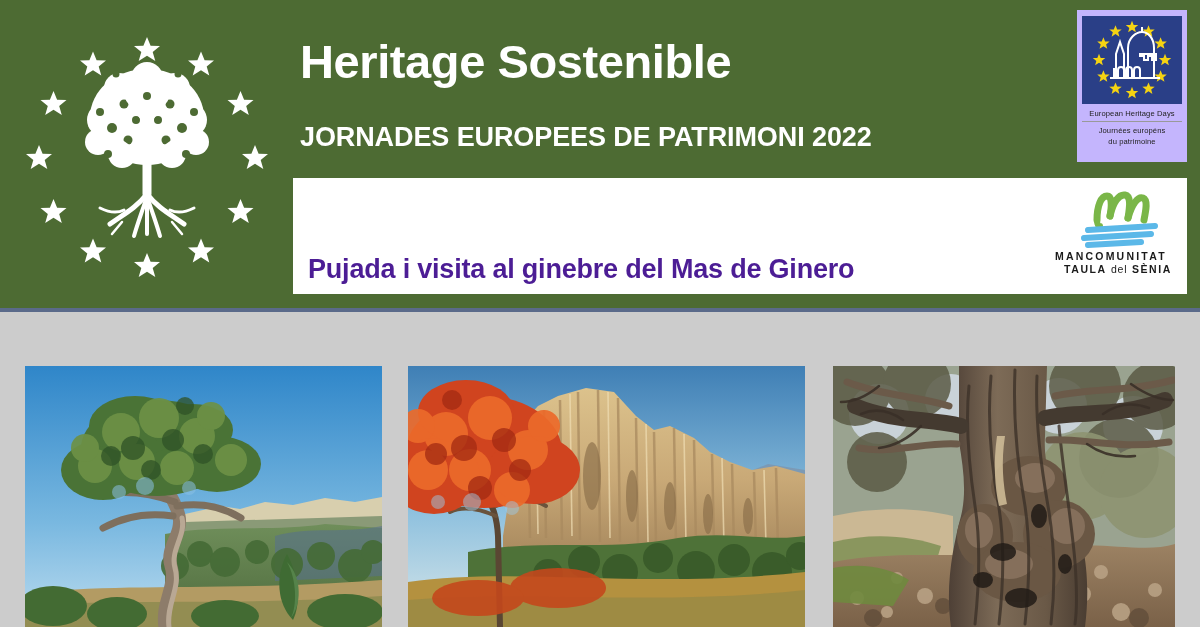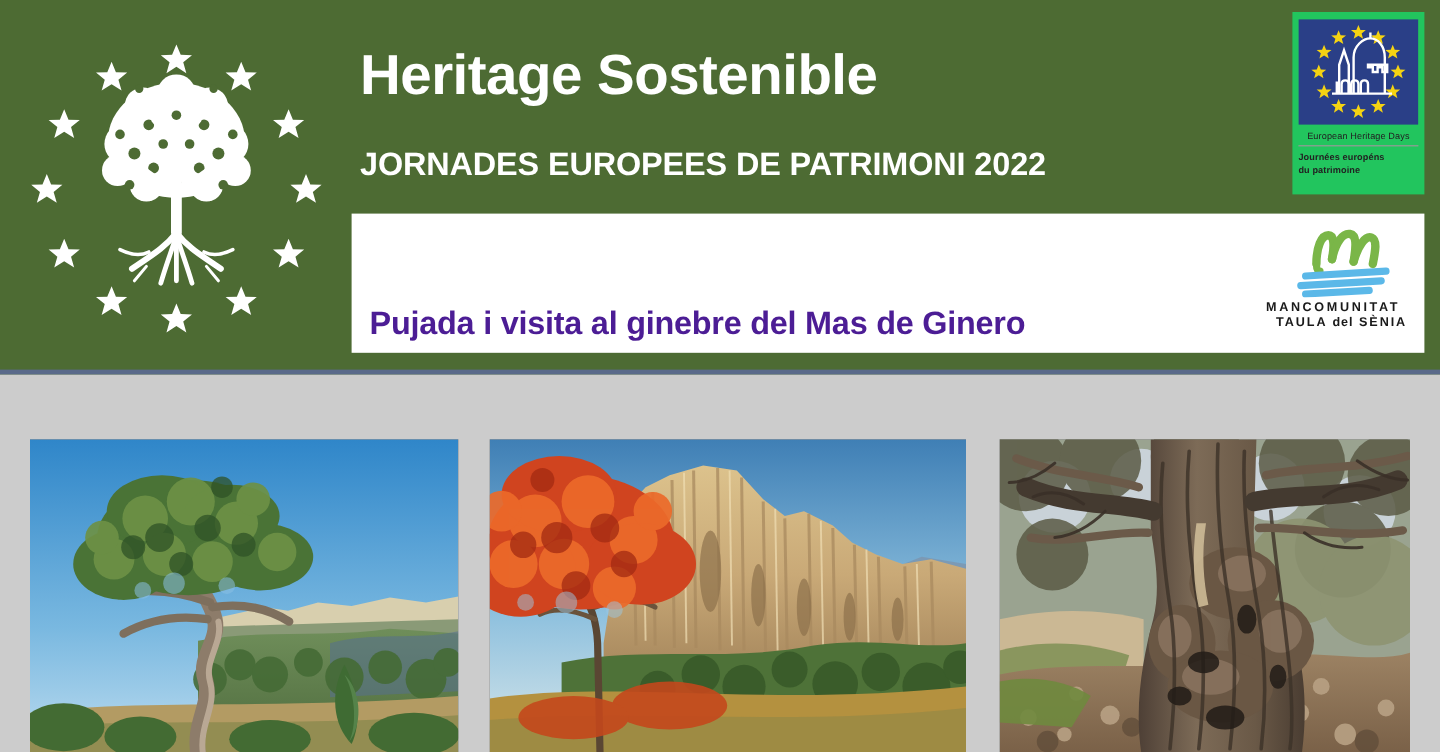--- a/index.html
+++ b/index.html
@@ -59,35 +59,35 @@
   }
   #manco-mark { width:126px; height:62px; display:block; }
   #manco-name {
     text-align:left; font-size:10.5px; font-weight:bold; color:#1a1a1a;
     letter-spacing:2.2px; line-height:1.25; margin-top:2px;
   }
   #manco-sub {
     text-align:center; font-size:10.5px; font-weight:bold; color:#1a1a1a;
     letter-spacing:1.6px; line-height:1.25;
   }
-  #manco-sub .light { font-weight:bold; letter-spacing:0.8px; }
+  #manco-sub .light { font-weight:normal; letter-spacing:0.8px; }
 
   
   #ehd-logo {
     position:absolute; left:1077px; top:10px; width:110px; height:152px;
-    background:#22c55e; padding:6px 5px 4px 5px;
+    background:#c4b5fd; padding:6px 5px 4px 5px;
   }
   #ehd-flag { width:100px; height:88px; display:block; }
   #ehd-line1 {
     font-size:7.6px; color:#222; text-align:center; margin-top:5px;
     letter-spacing:0.1px; border-bottom:0.8px solid #999; padding-bottom:3px;
   }
   #ehd-line2 {
-    font-size:7.6px; color:#222; margin-top:3px;
-    letter-spacing:0.1px; line-height:1.45;font-weight:bold;
+    font-size:7.6px; color:#222; text-align:center; margin-top:3px;
+    letter-spacing:0.1px; line-height:1.45;
   }
 
   
   .photo {
     position:absolute; top:366px; height:261px; overflow:hidden;
     background:#8a8a8a;
   }
   #photo-1 { left:25px;  width:357px; }
   #photo-2 { left:408px; width:397px; }
   #photo-3 { left:833px; width:342px; }

